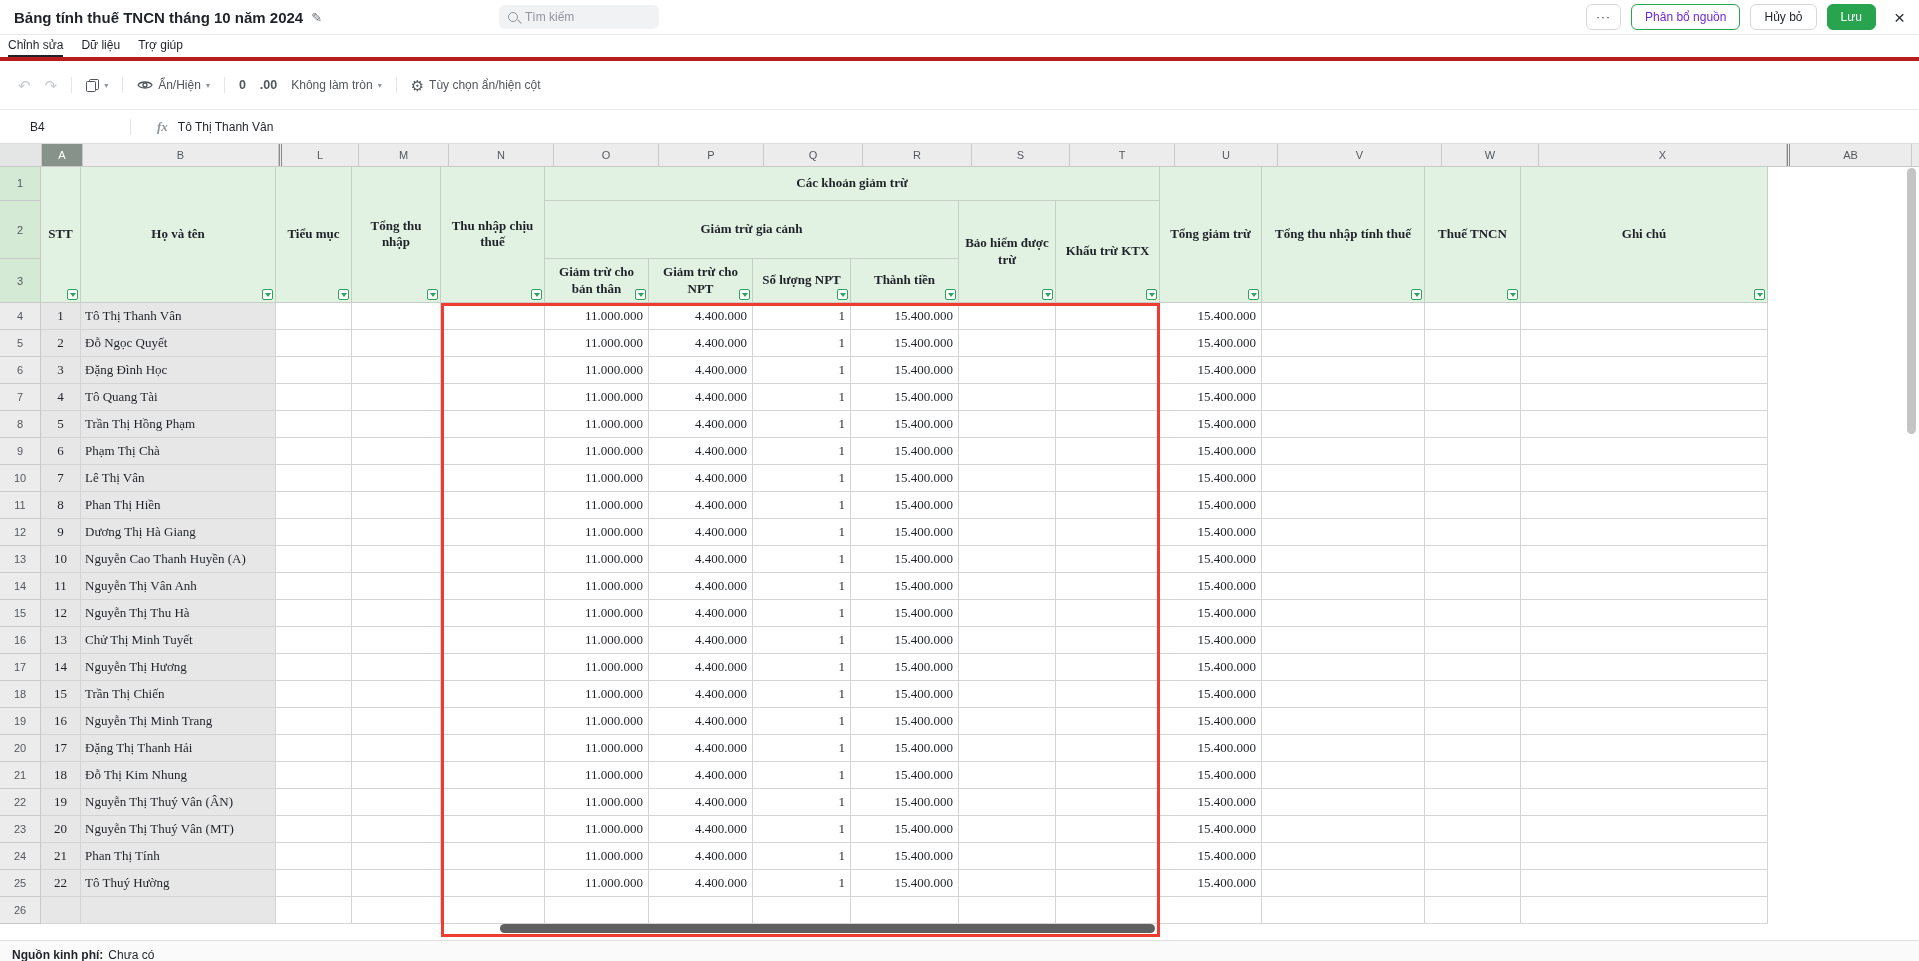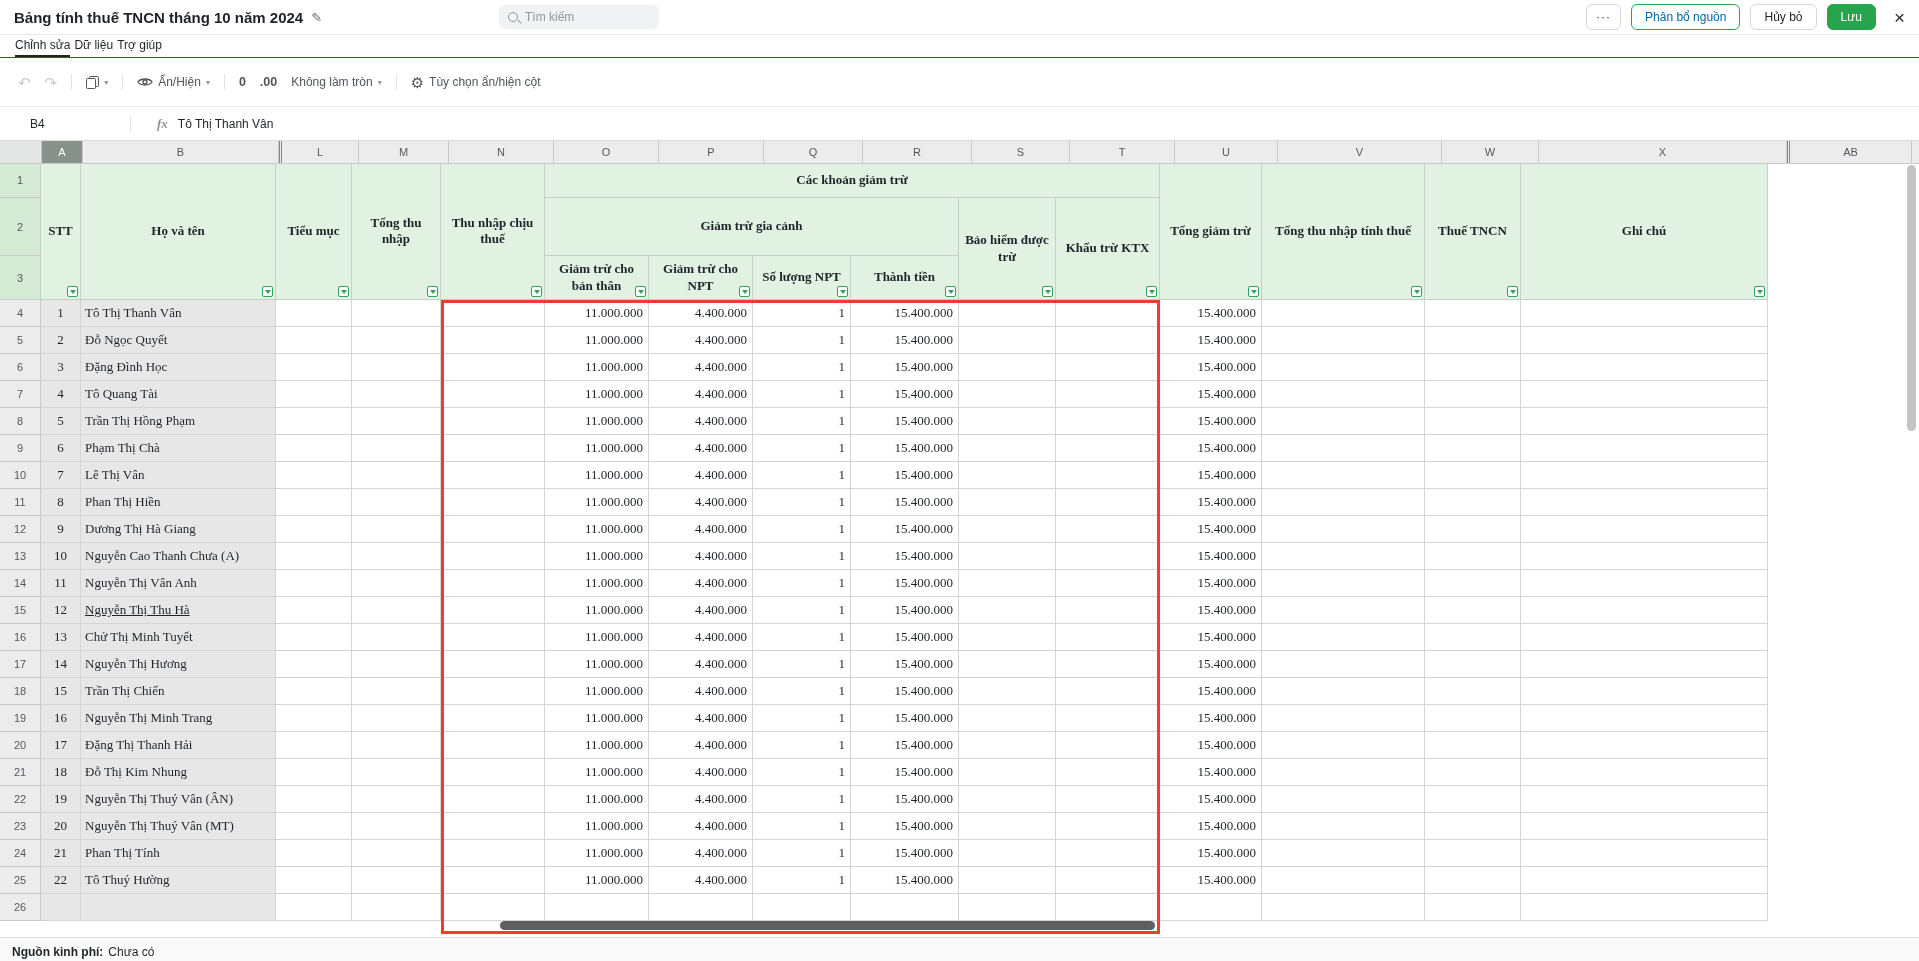--- a/index.html
+++ b/index.html
@@ -11,26 +11,26 @@
   .title{font-size:15px;font-weight:700;}
   .pencil{margin-left:8px;color:#6b7075;font-size:13px;cursor:pointer;}
   .searchbox{position:absolute;left:499px;top:5px;width:142px;height:24px;background:#f1f2f4;border-radius:6px;display:flex;align-items:center;gap:7px;padding:0 9px;cursor:text;}
   .mag{width:8px;height:8px;border:1.4px solid #8f959e;border-radius:50%;position:relative;flex:0 0 auto;}
   .mag::after{content:"";position:absolute;width:4.5px;height:1.4px;background:#8f959e;right:-4px;bottom:-1.5px;transform:rotate(45deg);}
   .ph{color:#8f959e;font-size:12px;}
   .tb-right{margin-left:auto;display:flex;align-items:center;gap:10px;}
   .btn{height:26px;min-width:30px;border-radius:6px;border:1px solid #d5d8db;background:#fff;
        font-family:inherit;font-size:12px;color:#1f2329;padding:0 13px;cursor:pointer;}
   .btn.iconb{padding:0 9px;letter-spacing:1px;}
-  .btn.ghost-green{color:#0369a1;border-color:#28a44f;}
+  .btn.ghost-green{color:#6d28d9;border-color:#28a44f;}
   .btn.solid-green{background:#28a44f;border-color:#28a44f;color:#fff;}
   .close{font-size:19px;color:#2b2f33;margin-left:8px;cursor:pointer;line-height:1;}
 
   
-  .menubar{height:22px;display:flex;gap:4px;padding:0 15px;border-bottom:1px solid #b91c1c;background:#fff;}
+  .menubar{height:22px;display:flex;gap:18px;padding:0 8px;border-bottom:4px solid #b91c1c;background:#fff;}
   .tab{font-size:12px;line-height:20px;cursor:pointer;color:#1f2329;}
   .tab.active{border-bottom:2px solid #202329;}
 
   
   .toolbar{height:48px;display:flex;align-items:center;padding:0 18px;border-bottom:1px solid #ececec;color:#51565d;gap:14px;background:#fff;}
   .ticon{font-size:15px;cursor:pointer;line-height:1;}
   .ticon.disabled{color:#c6cad0;}
   .divider{width:1px;height:16px;background:#e2e4e7;}
   .tgroup{display:flex;align-items:center;gap:5px;cursor:pointer;font-size:12px;white-space:nowrap;}
   .chev{font-size:8px;color:#8f959e;}
@@ -410,21 +410,21 @@
         <div class="cell" style="width: 104px;"></div>
         <div class="cell num" style="width: 102px;">15.400.000</div>
         <div class="cell" style="width: 163px;"></div>
         <div class="cell" style="width: 96px;"></div>
         <div class="cell" style="width: 247px;"></div>
         <div class="cell blank" style="width: 121px;"></div>
       </div>
       <div class="drow">
         <div class="rowhdr">13</div>
         <div class="cell gray center" style="width: 40px;">10</div>
-        <div class="cell gray" style="width: 195px;">Nguyễn Cao Thanh Chưa (A)</div>
+        <div class="cell gray" style="width: 195px;">Nguyễn Cao Thanh Huyền (A)</div>
         <div class="cell" style="width: 76px;"></div>
         <div class="cell" style="width: 89px;"></div>
         <div class="cell" style="width: 104px;"></div>
         <div class="cell num" style="width: 104px;">11.000.000</div>
         <div class="cell num" style="width: 104px;">4.400.000</div>
         <div class="cell num" style="width: 98px;">1</div>
         <div class="cell num" style="width: 108px;">15.400.000</div>
         <div class="cell" style="width: 97px;"></div>
         <div class="cell" style="width: 104px;"></div>
         <div class="cell num" style="width: 102px;">15.400.000</div>
@@ -448,21 +448,21 @@
         <div class="cell" style="width: 104px;"></div>
         <div class="cell num" style="width: 102px;">15.400.000</div>
         <div class="cell" style="width: 163px;"></div>
         <div class="cell" style="width: 96px;"></div>
         <div class="cell" style="width: 247px;"></div>
         <div class="cell blank" style="width: 121px;"></div>
       </div>
       <div class="drow">
         <div class="rowhdr">15</div>
         <div class="cell gray center" style="width: 40px;">12</div>
-        <div class="cell gray" style="width: 195px; text-decoration: underline;">Nguyễn Thị Thu Hà</div>
+        <div class="cell gray" style="width: 195px;">Nguyễn Thị Thu Hà</div>
         <div class="cell" style="width: 76px;"></div>
         <div class="cell" style="width: 89px;"></div>
         <div class="cell" style="width: 104px;"></div>
         <div class="cell num" style="width: 104px;">11.000.000</div>
         <div class="cell num" style="width: 104px;">4.400.000</div>
         <div class="cell num" style="width: 98px;">1</div>
         <div class="cell num" style="width: 108px;">15.400.000</div>
         <div class="cell" style="width: 97px;"></div>
         <div class="cell" style="width: 104px;"></div>
         <div class="cell num" style="width: 102px;">15.400.000</div>

